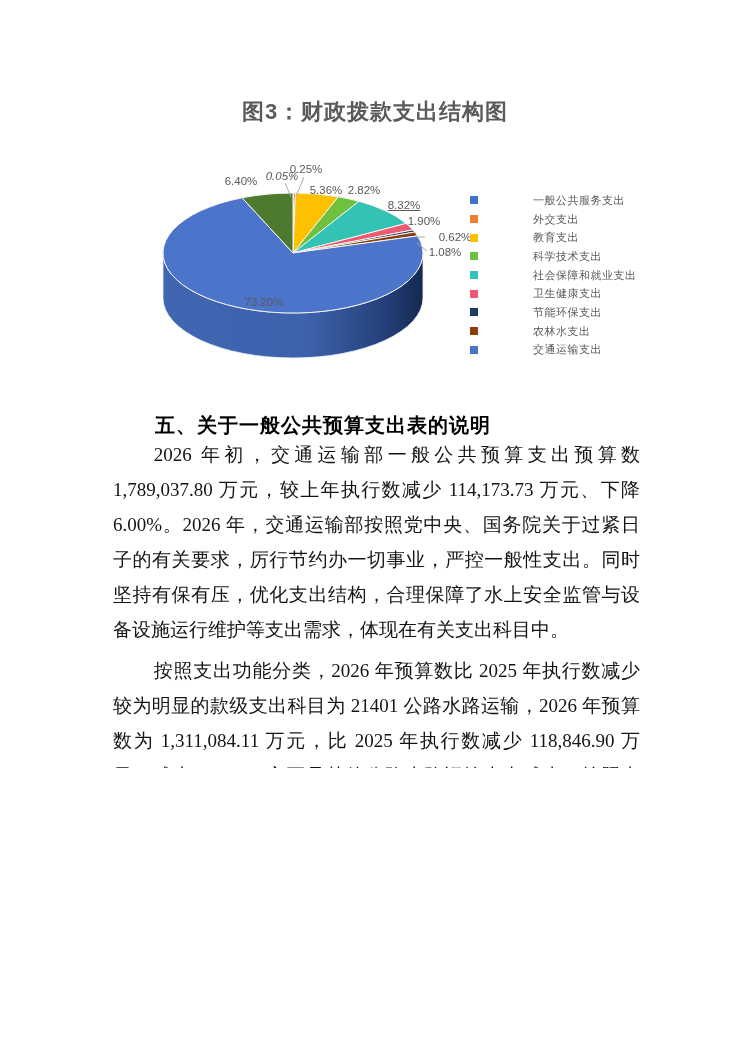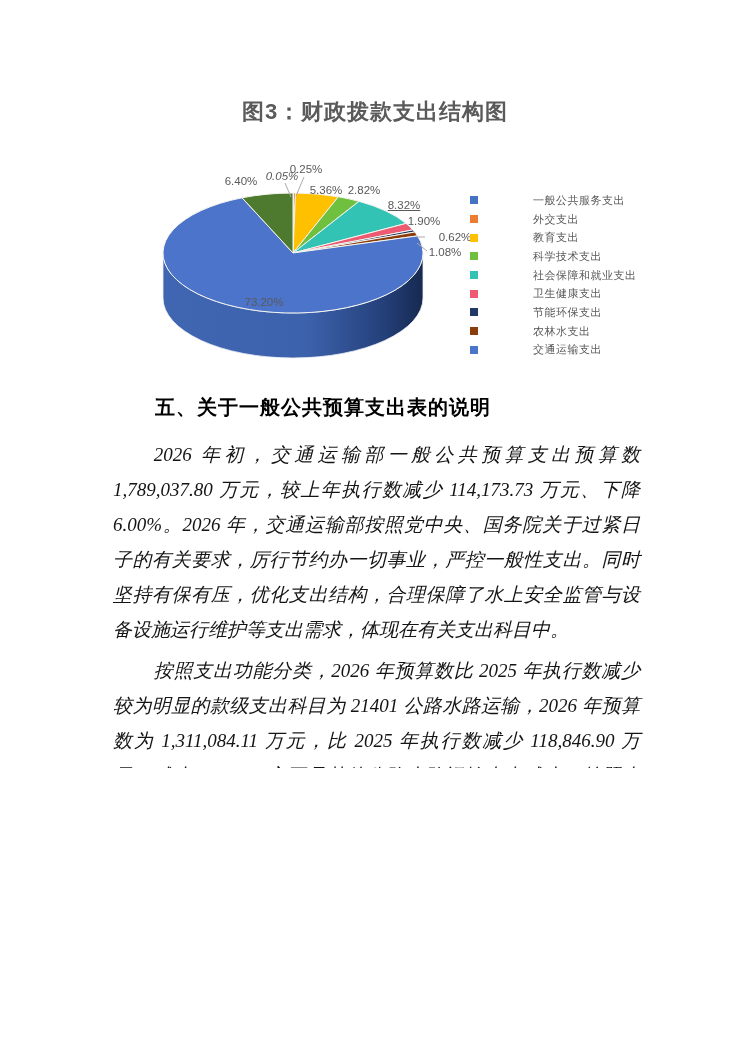--- a/index.html
+++ b/index.html
@@ -29,27 +29,27 @@
   }
   .legend{position:absolute;left:470px;top:41px;}
   .legend-item{display:flex;align-items:center;height:18.7px;gap:48px;}
   .legend-swatch{width:8px;height:8px;margin-right:7px;flex:0 0 auto;}
   .legend-label{
     font-family:"Liberation Sans","DejaVu Sans",sans-serif;
     font-size:11px;color:#595959;white-space:nowrap;
     letter-spacing:0.5px;
   }
   .section-heading{
-    position:absolute;top:394px;left:113px;width:527px;
+    position:absolute;top:412px;left:113px;width:527px;
     font-size:20px;font-weight:bold;color:#000;
     text-indent:2.1em;letter-spacing:1px;
   }
   .body-text{
     position:absolute;top:437px;left:113px;width:527px;
-    font-size:19px;line-height:35px;color:#141414;font-style:italic;
+    font-size:19px;line-height:35px;color:#141414;
   }
   .body-text p{
     margin:0 0 6px 0;
     text-indent:2.15em;
     text-align:justify;
   }
   .page-number{
     position:absolute;top:978px;left:0;width:100%;
     text-align:center;font-size:11px;color:#262626;
   }

